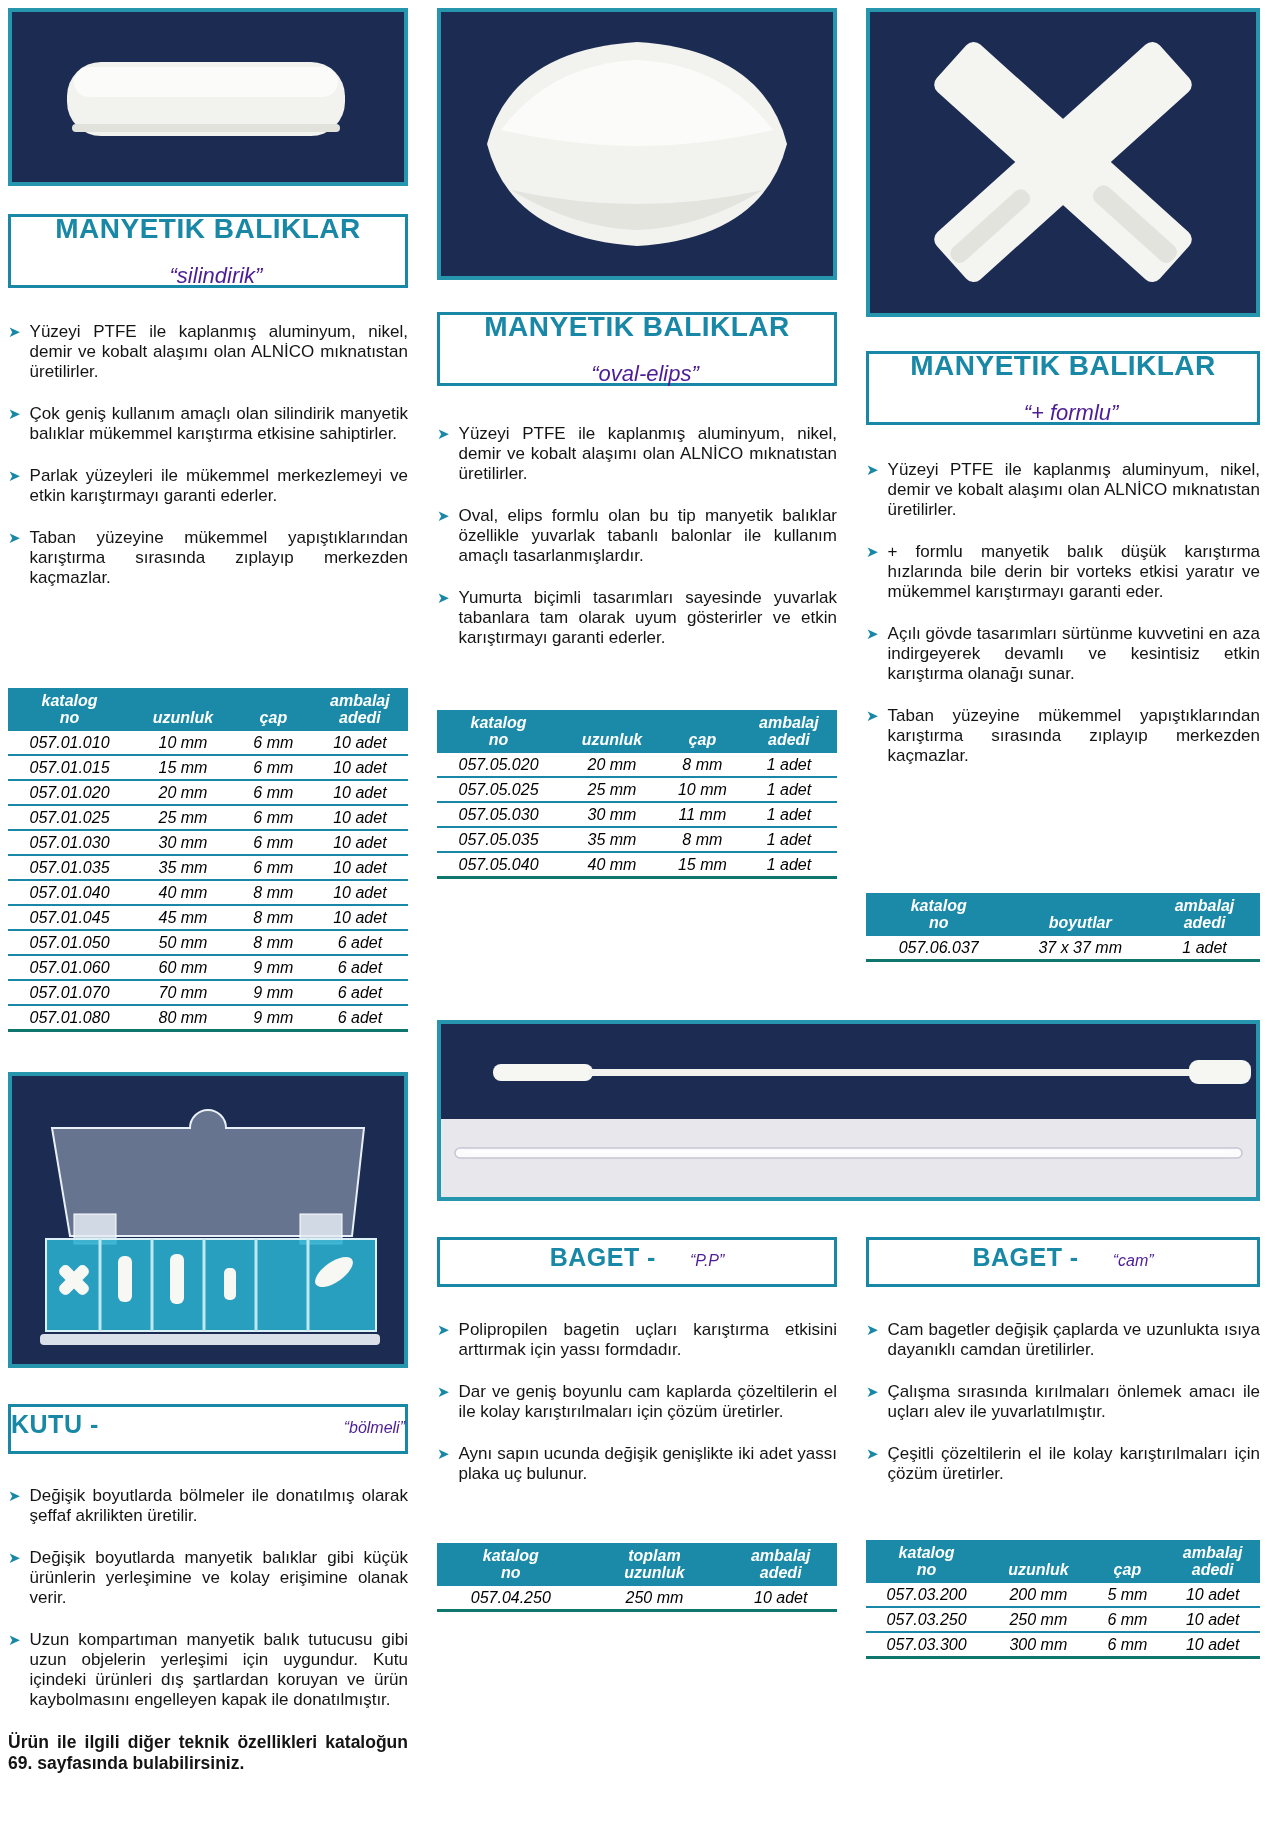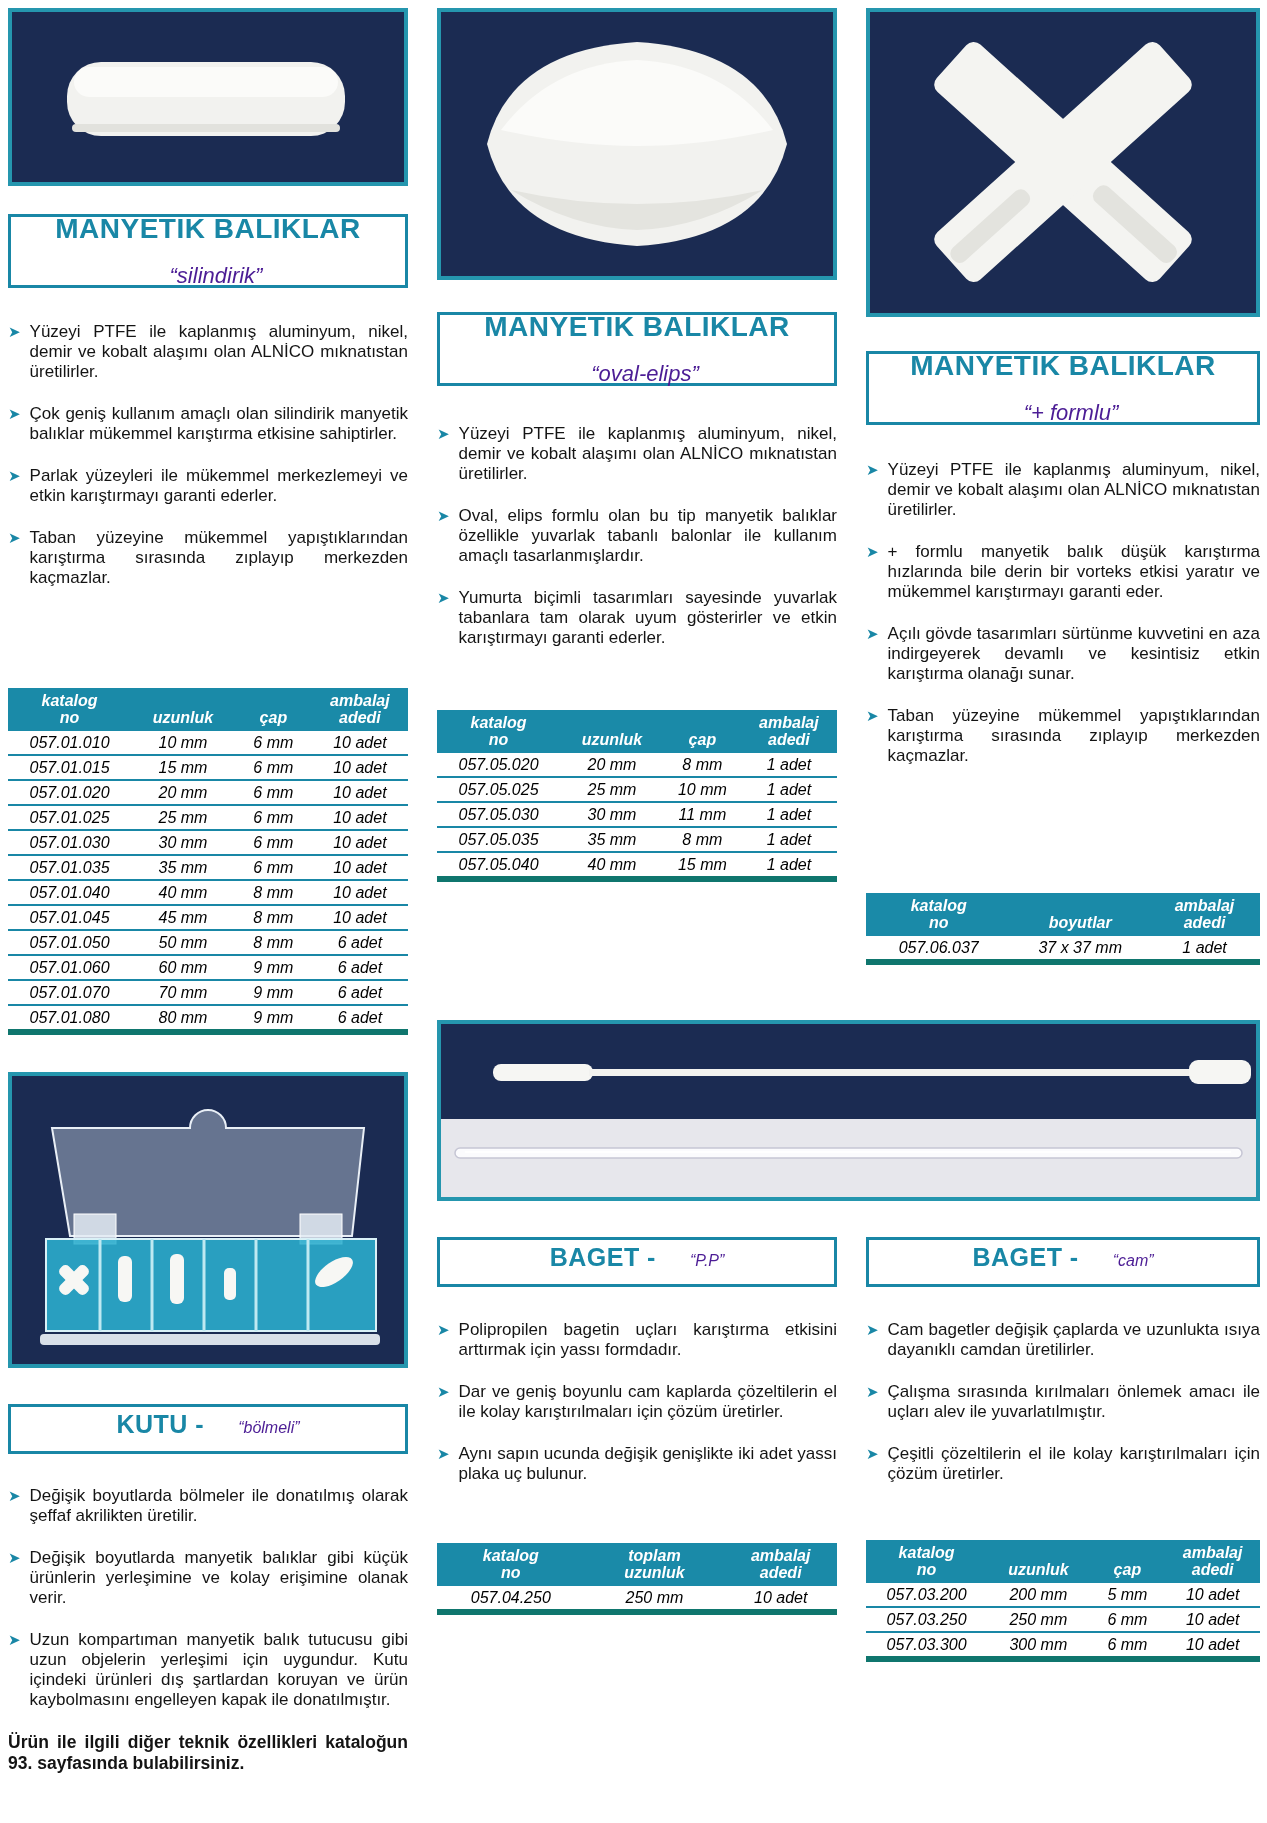--- a/index.html
+++ b/index.html
@@ -27,21 +27,21 @@
 
   .note{font-size:17.5px;line-height:21px;font-weight:bold;color:#141414;text-align:justify;margin-top:2px;}
 
   
   .tblwrap{position:absolute;}
   table{border-collapse:collapse;table-layout:fixed;width:100%;}
   thead th{background:#1a8aa8;color:#ffffff;font-weight:bold;font-style:italic;font-size:16px;
            line-height:17px;vertical-align:bottom;text-align:center;padding:4px 2px 5px;white-space:pre-line;}
   tbody td{font-style:italic;font-size:16px;line-height:19px;color:#000;text-align:center;
            padding:2px 0 2px;border-bottom:2px solid #1987a6;}
-  tbody tr:last-child td{border-bottom:6px solid #0f766e;}
+  tbody tr:last-child td{border-bottom:3px solid #0f766e;}
   .tbl-4 th:nth-child(1){width:31%}.tbl-4 th:nth-child(2){width:26%}
   .tbl-4 th:nth-child(3){width:19%}.tbl-4 th:nth-child(4){width:24%}
   .tbl-3 th:nth-child(1){width:37%}.tbl-3 th:nth-child(2){width:35%}
   .tbl-3 th:nth-child(3){width:28%}
 </style>
 </head>
 <body>
 
 <div id="page">
 
@@ -187,41 +187,41 @@
         <rect x="106" y="180" width="14" height="46" rx="6"></rect>
         <rect x="158" y="178" width="14" height="50" rx="6"></rect>
         <rect x="212" y="192" width="12" height="32" rx="5"></rect>
         <ellipse cx="322" cy="196" rx="22" ry="10" transform="rotate(-35 322 196)"></ellipse>
       </g>
 
       <rect x="28" y="258" width="340" height="11" rx="4" fill="#eef4f9" fill-opacity="0.9"></rect>
     </svg>
   </div>
 
-  <div class="hdr hdr-inline" style="left:8px;top:1404px;width:400px;height:50px;">
+  <div class="hdr hdr-inline" style="left:8px;top:1404px;width:400px;height:50px;justify-content:space-between;">
     <span class="hdr-title">KUTU -</span>
     <span class="hdr-sub">“bölmeli”</span>
   </div>
 
   <div class="bullets" style="left:8px;top:1486px;width:400px;">
     <div>
         <div class="bullet">
           <span class="arrow">➤</span>
           <span class="btext">Değişik boyutlarda bölmeler ile donatılmış olarak şeffaf akrilikten üretilir.</span>
         </div>
         <div class="bullet">
           <span class="arrow">➤</span>
           <span class="btext">Değişik boyutlarda manyetik balıklar gibi küçük ürünlerin yerleşimine ve kolay erişimine olanak verir.</span>
         </div>
         <div class="bullet">
           <span class="arrow">➤</span>
           <span class="btext">Uzun kompartıman manyetik balık tutucusu gibi uzun objelerin yerleşimi için uygundur. Kutu içindeki ürünleri dış şartlardan koruyan ve ürün kaybolmasını engelleyen kapak ile donatılmıştır.</span>
         </div>
       </div>
-    <p class="note">Ürün ile ilgili diğer teknik özellikleri kataloğun 93. sayfasında bulabilirsiniz.</p>
+    <p class="note">Ürün ile ilgili diğer teknik özellikleri kataloğun 69. sayfasında bulabilirsiniz.</p>
   </div>
 
   <div class="photo" style="left:437px;top:8px;width:400px;height:272px;">
     <svg viewBox="0 0 392 264">
       <path d="M46 132 Q 70 38 196 30 Q 322 38 346 132 Q 322 226 196 234 Q 70 226 46 132 Z" fill="#f2f2ef"></path>
       <path d="M60 118 Q 110 52 196 48 Q 282 52 332 118 Q 260 134 196 134 Q 132 134 60 118 Z" fill="#fbfbf9"></path>
       <path d="M70 178 Q 196 206 322 178 Q 260 216 196 218 Q 132 216 70 178 Z" fill="#e4e4df"></path>
     </svg>
   </div>
 

